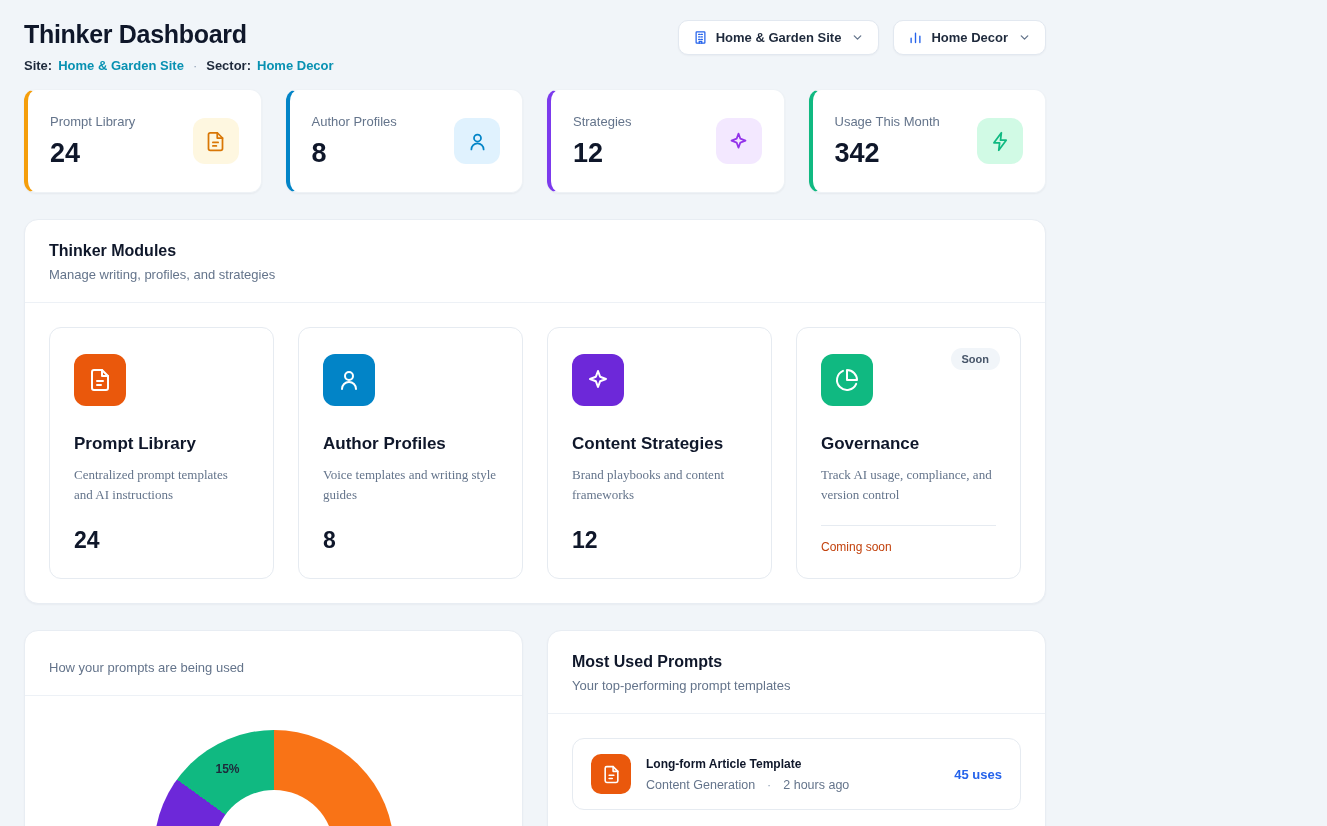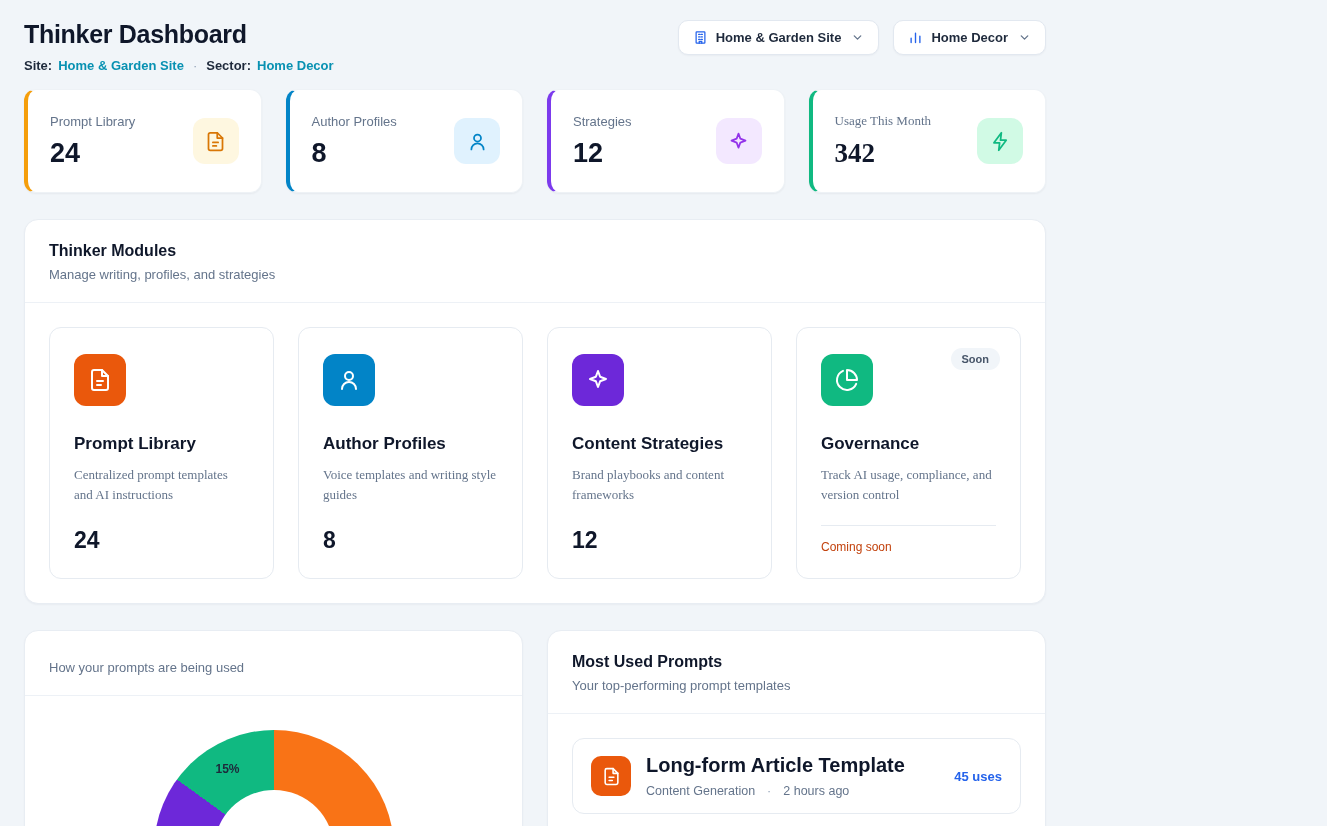--- a/index.html
+++ b/index.html
@@ -97,21 +97,21 @@
     display: flex; align-items: center; gap: 15px;
     border: 1px solid #e6ebf1; border-radius: 12px; padding: 15px 18px;
     cursor: pointer; background: #fff;
   }
   .prompt-icon {
     width: 40px; height: 40px; border-radius: 10px; color: #fff; flex: 0 0 auto;
     display: flex; align-items: center; justify-content: center;
   }
   .prompt-icon svg { width: 19px; height: 19px; }
   .prompt-text { flex: 1; }
-  .prompt-title { font-size: 20px; font-weight: 800; color: #0f172a; }
+  .prompt-title { font-size: 12px; font-weight: 800; color: #0f172a; }
   .prompt-meta { font-size: 12.5px; color: #64748b; margin-top: 7px; display: flex; gap: 9px; align-items: center; }
   .prompt-uses { font-size: 13px; font-weight: 700; }
 </style>
 </head>
 <body>
 
 <div class="page">
 
   <header class="topbar">
     <div class="topbar-left">
@@ -189,21 +189,21 @@
         <div class="stat-label">Strategies</div>
         <div class="stat-value">12</div>
       </div>
       <div class="stat-icon" style="background: rgb(243, 232, 255); color: rgb(147, 51, 234);">
         <svg viewBox="0 0 24 24" fill="none" stroke="currentColor" stroke-width="2" stroke-linejoin="round">
             <path d="M12 3l2.1 5.7L20 11l-5.9 2.3L12 19l-2.1-5.7L4 11l5.9-2.3z"></path>
           </svg>
       </div>
     </div>
 
-    <div class="stat-card" style="border-left-color: rgb(16, 185, 129); font-family: Liberation Serif, serif;">
+    <div class="stat-card" style="border-left-color: rgb(16, 185, 129);">
       <div class="stat-text">
         <div class="stat-label">Usage This Month</div>
         <div class="stat-value">342</div>
       </div>
       <div class="stat-icon" style="background: rgb(209, 250, 229); color: rgb(16, 185, 129);">
         <svg viewBox="0 0 24 24" fill="none" stroke="currentColor" stroke-width="2" stroke-linejoin="round">
             <path d="M13 2L4.5 13.5H11L10 22l8.5-11.5H12z"></path>
           </svg>
       </div>
     </div>

